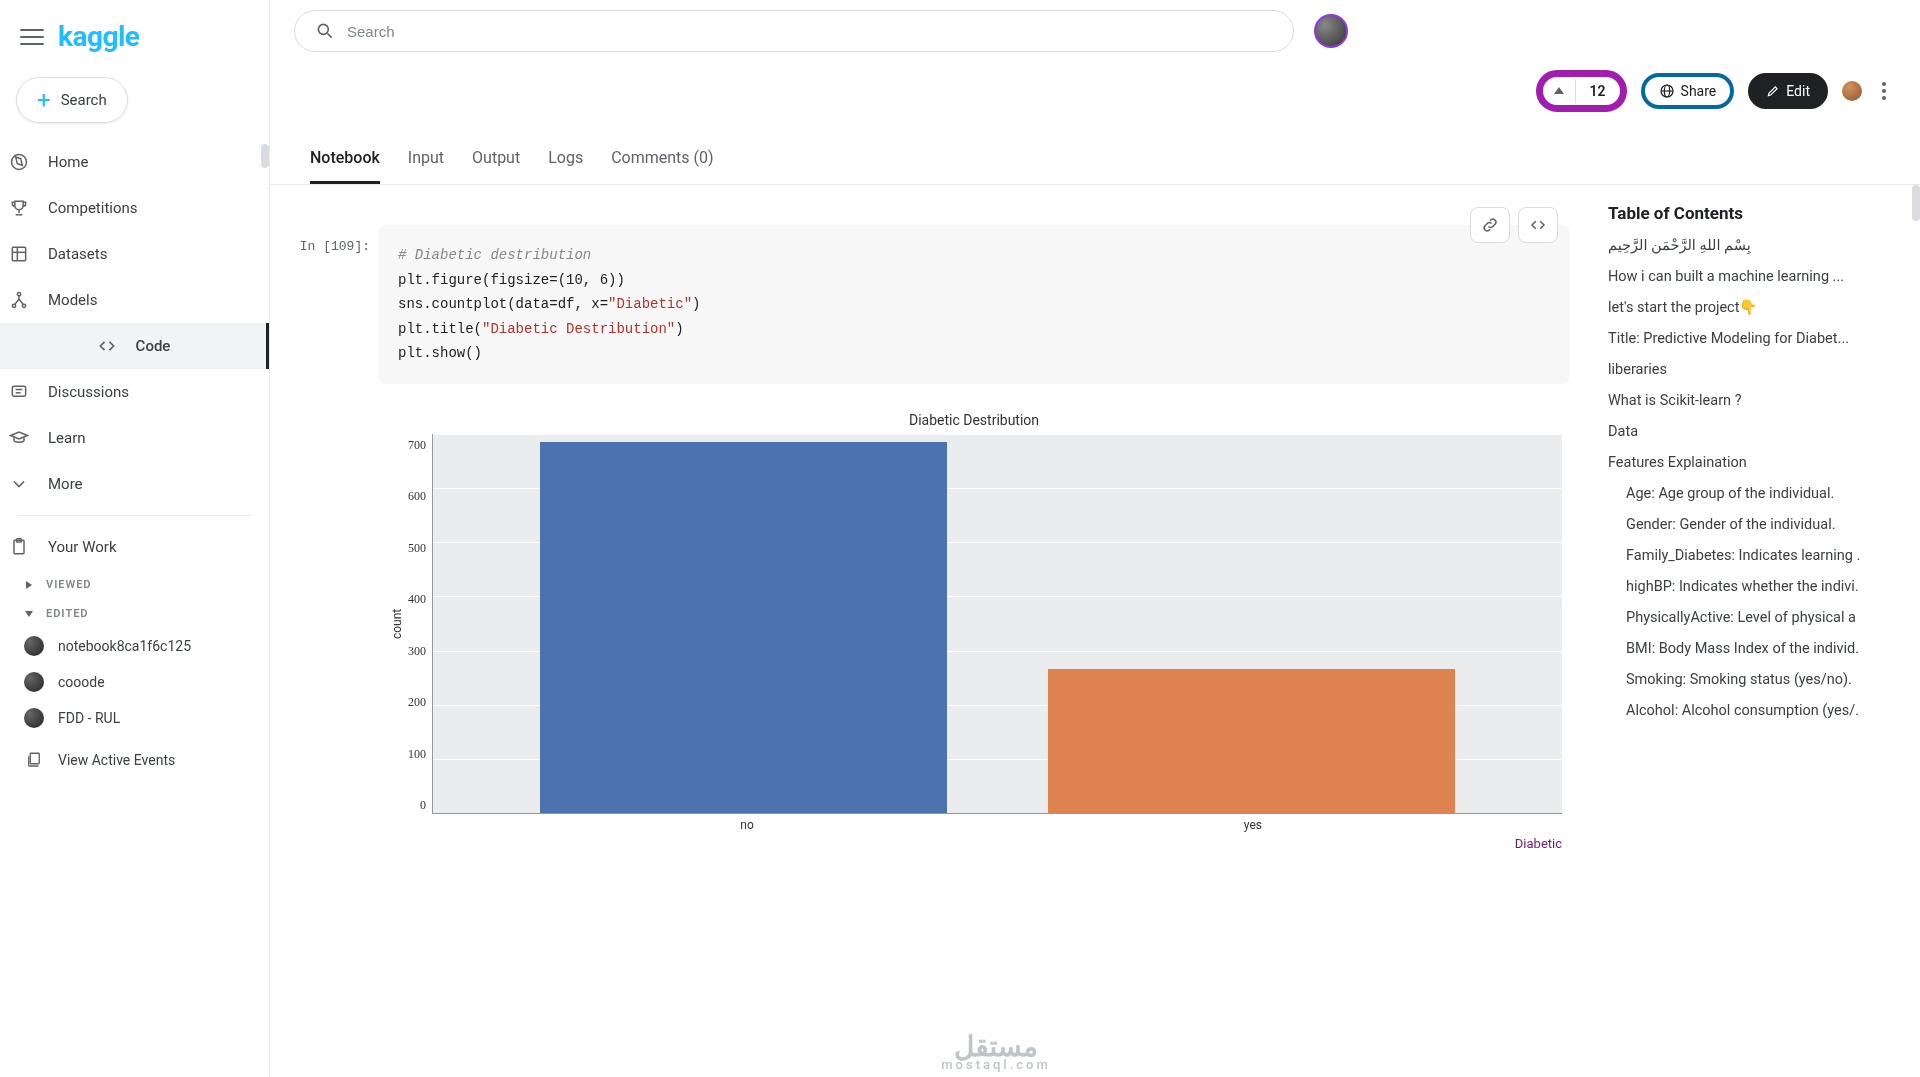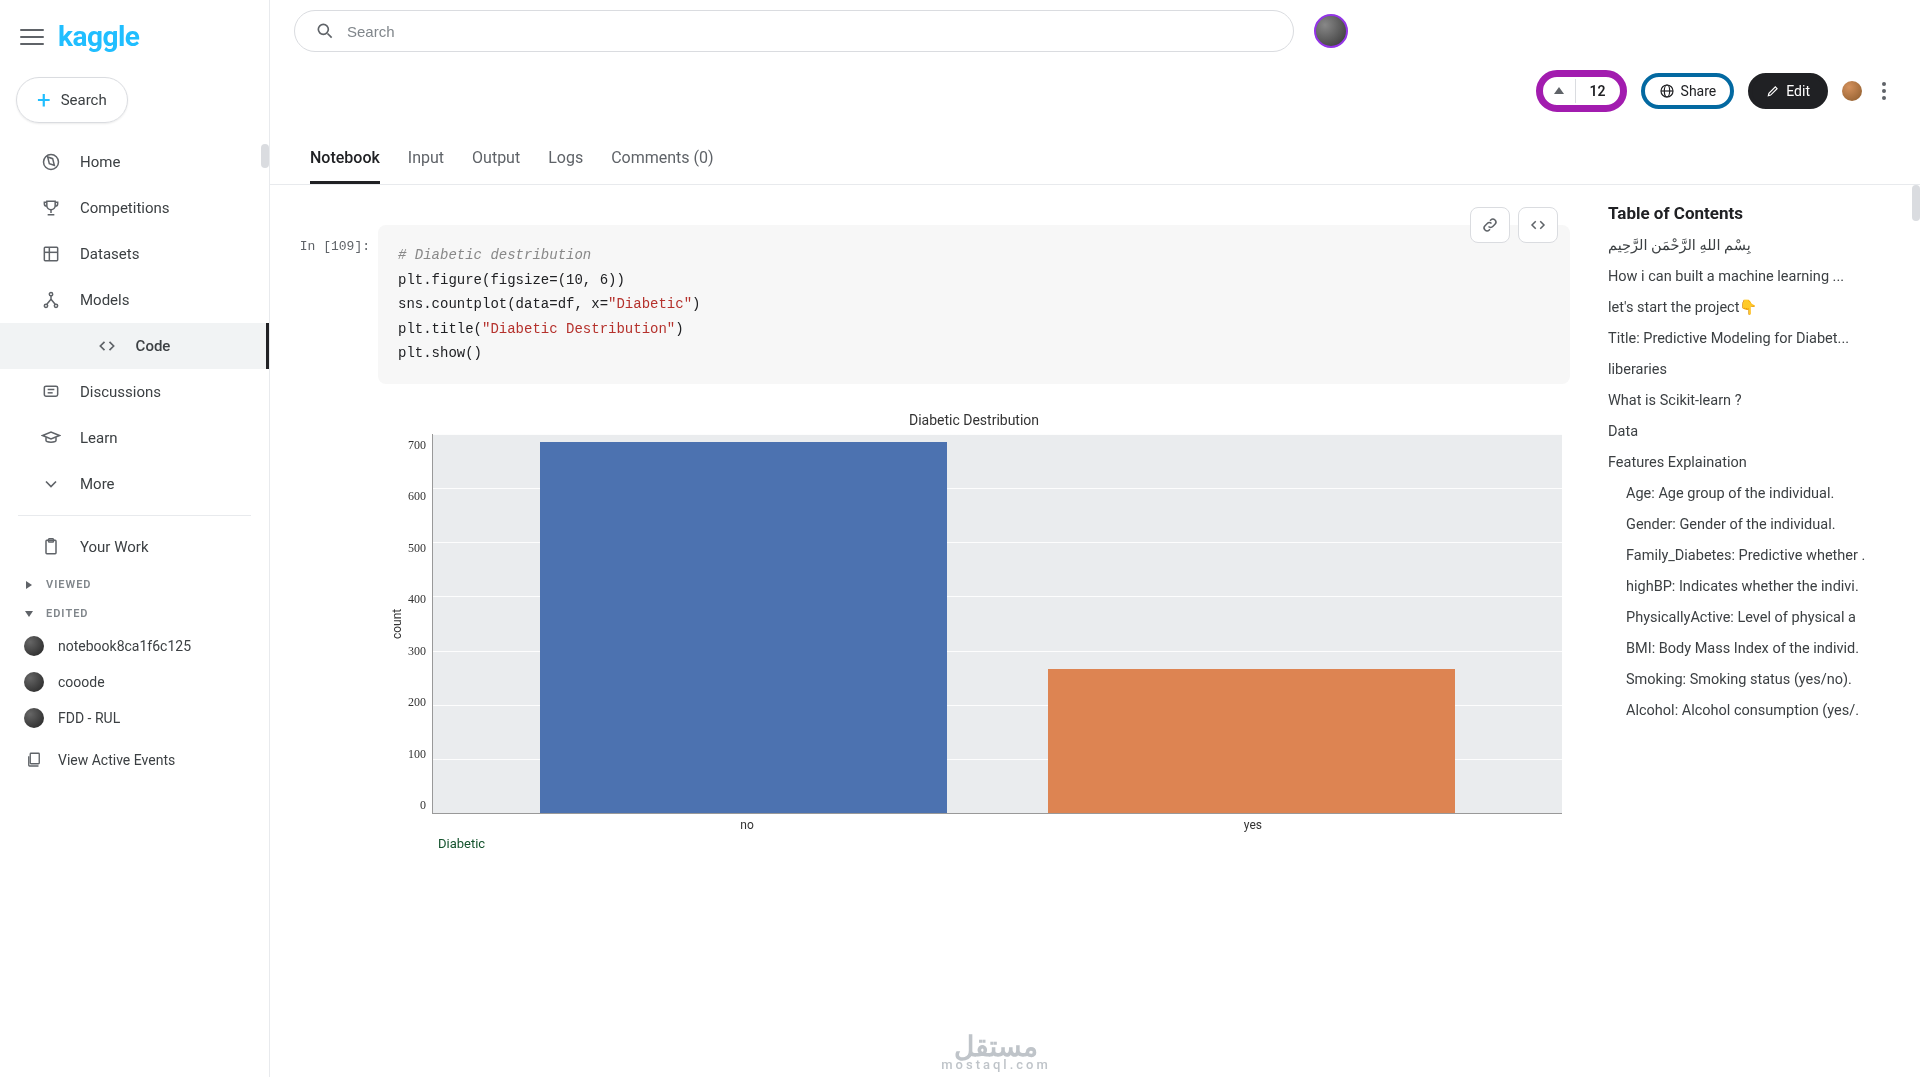--- a/index.html
+++ b/index.html
@@ -8,21 +8,21 @@
 .sidebar { width: 270px; border-right: 1px solid #e8eaed; display: flex; flex-direction: column; padding-top: 12px; position: relative; }
 .sidebar-scroll-ind { position: absolute; right: 0; top: 0; width: 10px; height: 100%; }
 .sidebar-scroll-ind::after { content: ""; position: absolute; right: 0; top: 144px; width: 8px; height: 24px; background: #dadce0; border-radius: 4px; }
 .sidebar-header { display: flex; align-items: center; padding: 8px 16px 16px 20px; gap: 14px; }
 .menu-icon { width: 24px; height: 24px; display: flex; flex-direction: column; justify-content: center; gap: 5px; }
 .menu-icon span { display: block; height: 2px; background: #5f6368; border-radius: 1px; }
 .logo { font-size: 28px; font-weight: 700; color: #20beff; letter-spacing: -0.5px; }
 .create-btn { margin: 8px 16px 16px 16px; display: inline-flex; align-items: center; gap: 10px; padding: 10px 20px; border: 1px solid #dadce0; border-radius: 28px; font-size: 15px; color: #3c4043; box-shadow: 0 1px 2px rgba(0,0,0,0.08); cursor: pointer; width: fit-content; }
 .create-btn .plus { font-size: 24px; color: #20beff; font-weight: 400; line-height: 1; }
 .nav { display: flex; flex-direction: column; }
-.nav-item { display: flex; align-items: center; gap: 18px; padding: 12px 40px; font-size: 15px; color: #3c4043; cursor: pointer; border-right: 3px solid transparent; }
+.nav-item { display: flex; align-items: center; gap: 18px; padding: 12px 8px; font-size: 15px; color: #3c4043; cursor: pointer; border-right: 3px solid transparent; }
 .nav-item.active { background: #f1f3f4; font-weight: 500; border-right-color: #202124; justify-content: center; }
 .nav-icon { width: 22px; height: 22px; display: flex; align-items: center; justify-content: center; color: #5f6368; flex-shrink: 0; }
 .nav-div { height: 1px; background: #e8eaed; margin: 8px 18px; }
 .section-label { display: flex; align-items: center; gap: 12px; padding: 8px 24px; font-size: 11px; letter-spacing: 1px; color: #80868b; font-weight: 600; }
 .recent-item { display: flex; align-items: center; gap: 14px; padding: 8px 24px; font-size: 14px; color: #3c4043; cursor: pointer; }
 .avatar-sm { width: 20px; height: 20px; border-radius: 50%; background: radial-gradient(circle at 30% 30%, #666, #222); flex-shrink: 0; }
 .folder-icon { width: 20px; height: 20px; display: flex; align-items: center; justify-content: center; color: #5f6368; }
 .main { flex: 1; display: flex; flex-direction: column; overflow: hidden; }
 .topbar { display: flex; align-items: center; padding: 10px 24px; gap: 20px; }
 .search-wrap { flex: 1; display: flex; align-items: center; gap: 12px; padding: 10px 20px; border: 1px solid #dadce0; border-radius: 28px; max-width: 1000px; }
@@ -59,21 +59,21 @@
 .ylabel { writing-mode: vertical-rl; transform: rotate(180deg); font-size: 12px; color: #333; text-align: center; padding: 0 4px; }
 .yaxis { display: flex; flex-direction: column; justify-content: space-between; align-items: flex-end; padding: 4px 6px 0 0; font-size: 12px; color: #333; height: 100%; font-family: Liberation Serif, serif; }
 .plotarea { flex: 1; border-left: 1px solid #999; border-bottom: 1px solid #999; position: relative; background: linear-gradient(to right, #eaecee 0, #eaecee 100%); }
 .plotarea::before { content: ""; position: absolute; inset: 0; background: repeating-linear-gradient(to top, transparent 0, transparent calc(100%/7 - 1px), rgba(255,255,255,0.9) calc(100%/7 - 1px), rgba(255,255,255,0.9) calc(100%/7)); }
 .bars { position: absolute; inset: 0; display: flex; align-items: flex-end; justify-content: space-around; padding: 0 5%; }
 .bar { width: 40%; }
 .bar.b1 { background: #4c72b0; }
 .bar.b2 { background: #dd8452; }
 .xticks { display: flex; justify-content: space-around; padding: 4px 5% 0 5%; font-size: 12px; color: #333; }
 .xticks span { width: 40%; text-align: center; }
-.xlabel { text-align: left; font-size: 13px; color: #14532d; padding-top: 4px; }
+.xlabel { text-align: right; font-size: 13px; color: #701a75; padding-top: 4px; }
 .toc { width: 330px; padding: 18px 12px 18px 18px; overflow: auto; }
 .toc h3 { font-size: 17px; font-weight: 700; margin-bottom: 14px; }
 .toc-list { display: flex; flex-direction: column; gap: 14px; }
 .toc-item { font-size: 14.5px; color: #3c4043; cursor: pointer; white-space: nowrap; overflow: hidden; text-overflow: ellipsis; }
 .toc-item.sub { padding-left: 18px; }
 .watermark { position: absolute; left: 44%; bottom: 6px; transform: translateX(-50%); font-size: 28px; font-weight: 700; color: #bfc4c9; letter-spacing: 2px; pointer-events: none; z-index: 5; text-align: center; line-height: 0.9; }
 .watermark .sm { font-size: 13px; letter-spacing: 3px; font-weight: 500; }
 svg { display: block; }
 </style>
 </head>
@@ -336,21 +336,21 @@
             <div class="toc-item">بِسْمِ اللهِ الرَّحْمَنِ الرَّحِيمِ</div>
             <div class="toc-item">How i can built a machine learning ...</div>
             <div class="toc-item">let's start the project👇</div>
             <div class="toc-item">Title: Predictive Modeling for Diabet...</div>
             <div class="toc-item">liberaries</div>
             <div class="toc-item">What is Scikit-learn ?</div>
             <div class="toc-item">Data</div>
             <div class="toc-item">Features Explaination</div>
             <div class="toc-item sub">Age: Age group of the individual.</div>
             <div class="toc-item sub">Gender: Gender of the individual.</div>
-            <div class="toc-item sub">Family_Diabetes: Predictive whether .</div>
+            <div class="toc-item sub">Family_Diabetes: Indicates learning .</div>
             <div class="toc-item sub">highBP: Indicates whether the indivi.</div>
             <div class="toc-item sub">PhysicallyActive: Level of physical a</div>
             <div class="toc-item sub">BMI: Body Mass Index of the individ.</div>
             <div class="toc-item sub">Smoking: Smoking status (yes/no).</div>
             <div class="toc-item sub">Alcohol: Alcohol consumption (yes/.</div>
           </div>
       </aside>
 
       <div class="watermark">
         <div>مستقل</div>

